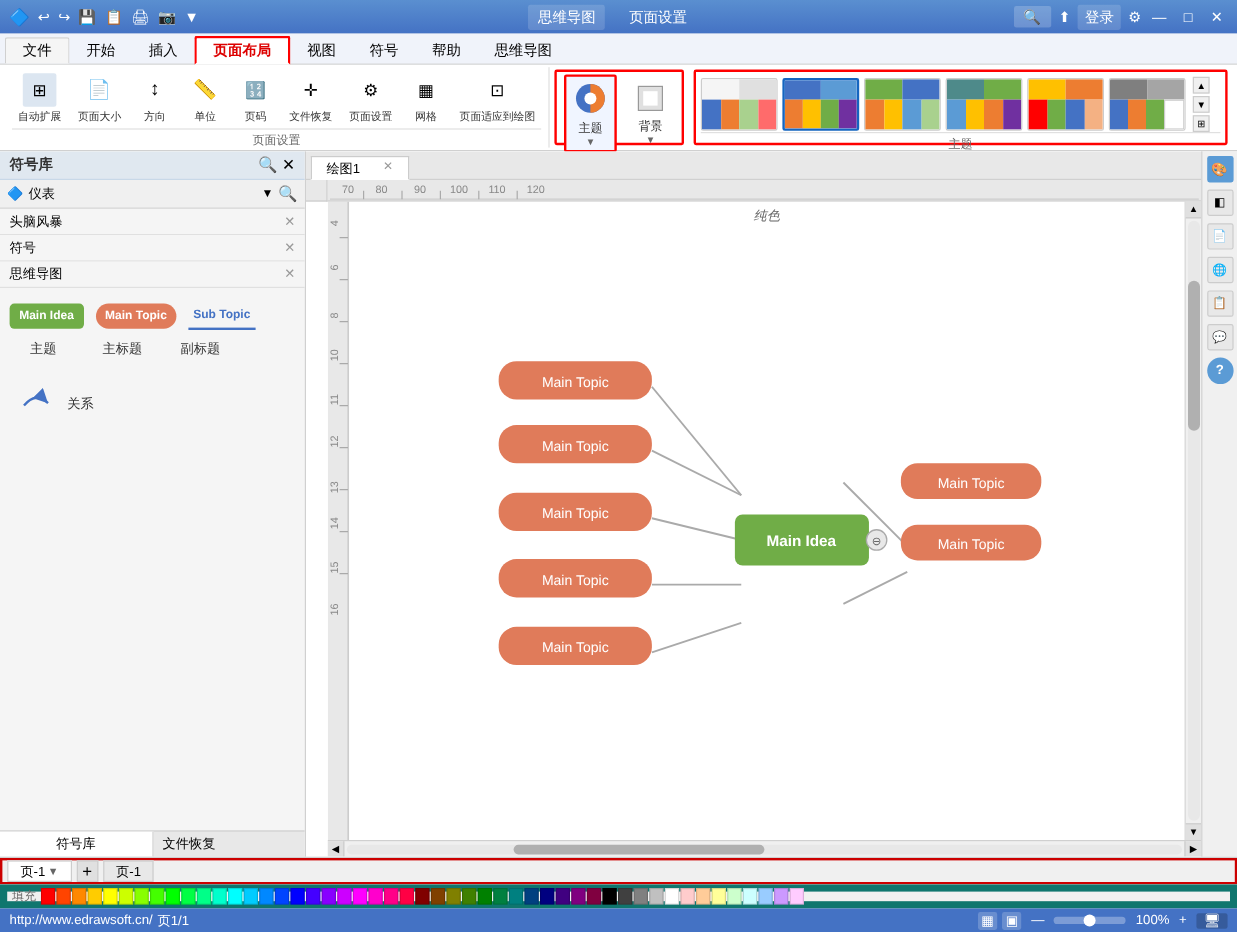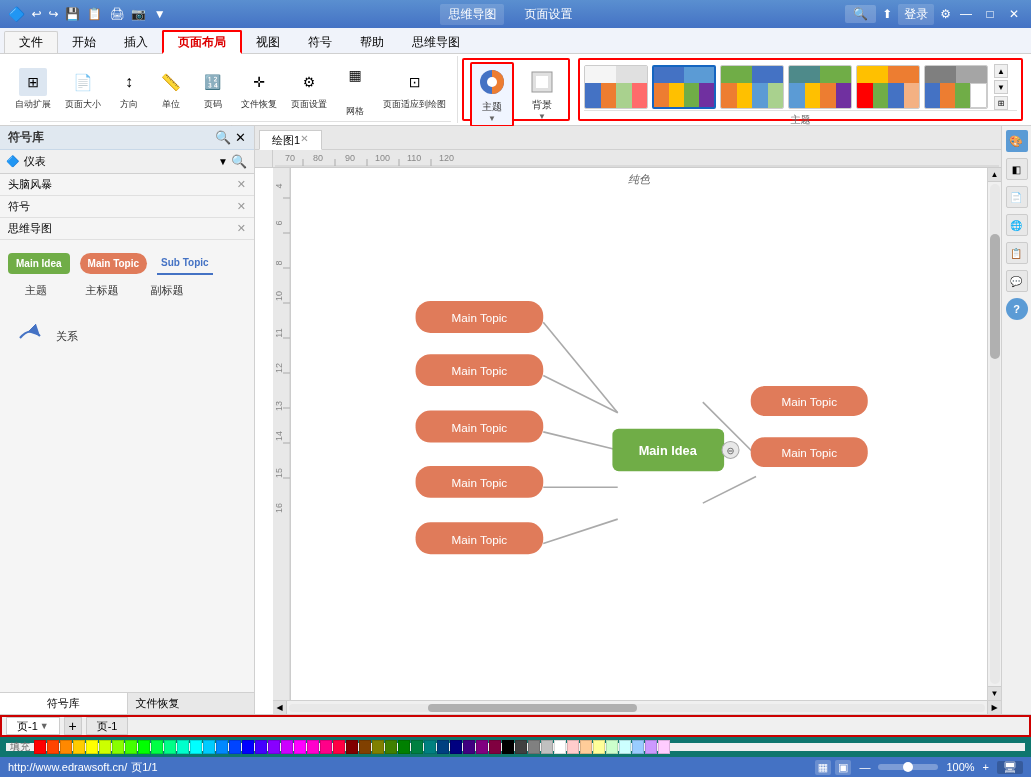--- a/index.html
+++ b/index.html
@@ -89,21 +89,21 @@
         <div style="display:flex;flex-direction:column;align-items:center;padding:2px 4px;cursor:pointer;border:1px solid transparent;border-radius:2px;min-width:38px;" title="交点样式">
           <div style="width:28px;height:28px;display:flex;align-items:center;justify-content:center;font-size:14px;">✛</div>
           <span style="font-size:9px;color:#333;text-align:center;margin-top:2px;">文件恢复</span>
         </div>
         <div style="display:flex;flex-direction:column;align-items:center;padding:2px 4px;cursor:pointer;border:1px solid transparent;border-radius:2px;min-width:38px;" title="页面设置">
           <div style="width:28px;height:28px;display:flex;align-items:center;justify-content:center;font-size:14px;">⚙</div>
           <span style="font-size:9px;color:#333;text-align:center;margin-top:2px;">页面设置</span>
         </div>
         <div style="display:flex;flex-direction:column;align-items:center;padding:2px 4px;cursor:pointer;border:1px solid transparent;border-radius:2px;min-width:38px;" title="网格">
           <div style="width:28px;height:28px;display:flex;align-items:center;justify-content:center;font-size:14px;">▦</div>
-          <span style="font-size:9px;color:#333;margin-top:16px;">网格</span>
+          <span style="font-size:9px;color:#333;margin-top:2px;">网格</span>
         </div>
         <div style="display:flex;flex-direction:column;align-items:center;padding:2px 4px;cursor:pointer;border:1px solid transparent;border-radius:2px;min-width:38px;" title="页面适应到绘图">
           <div style="width:28px;height:28px;display:flex;align-items:center;justify-content:center;font-size:14px;">⊡</div>
           <span style="font-size:9px;color:#333;text-align:center;margin-top:2px;">页面适应到绘图</span>
         </div>
       </div>
       <div style="font-size:10px;color:#666;border-top:1px solid #e0e0e0;width:100%;text-align:center;padding-top:2px;">页面设置</div>
     </div>
 
     <div style="display:flex;flex-direction:column;padding:2px 6px;align-items:center;border:2px solid #ff0000;margin:2px 4px;border-radius:2px;">
@@ -302,21 +302,21 @@
 
       <div style="display:flex; border-top:1px solid #d0d0d0; background:#e8e8e8;">
         <div style="flex:1; padding:3px 8px; font-size:11px; text-align:center; cursor:pointer; background:white; border-right:1px solid #d0d0d0;">符号库</div>
         <div style="flex:1; padding:3px 8px; font-size:11px; text-align:left; cursor:pointer;">文件恢复</div>
       </div>
     </div>
 
     <div class="main-canvas-wrap" style="flex:1; display:flex; flex-direction:column; overflow:hidden; background:white;">
 
       <div style="height:24px; background:#e8e8e8; border-bottom:1px solid #d0d0d0; display:flex; align-items:flex-end; padding:0 4px; gap:2px;">
-        <div style="padding:2px 12px; font-size:11px; background:white; border:1px solid #ccc; border-bottom:1px solid white; cursor:pointer; display:flex; gap:0; height:20px; margin-bottom:-1px; z-index:2;">
+        <div style="padding:2px 12px; font-size:11px; background:white; border:1px solid #ccc; border-bottom:1px solid white; cursor:pointer; display:flex; gap:19px; height:20px; margin-bottom:-1px; z-index:2;">
           <span>绘图1</span>
           <span style="font-size:10px; color:#999; cursor:pointer;">✕</span>
         </div>
       </div>
 
       <div style="flex:1; display:flex; overflow:hidden;">
 
         <div style="width:18px;height:18px;background:#e8e8e8;border-right:1px solid #ccc;border-bottom:1px solid #ccc;flex-shrink:0;"></div>
 
         <div style="flex:1;display:flex;flex-direction:column;overflow:hidden;">

